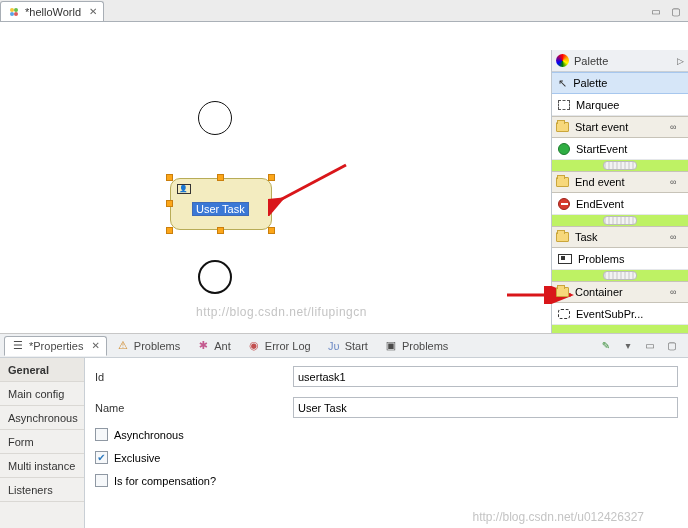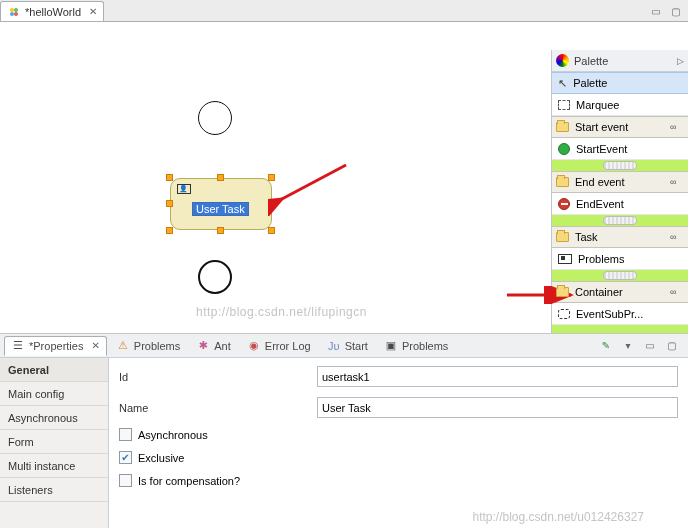--- a/index.html
+++ b/index.html
@@ -59,21 +59,21 @@
 
 
 .views-row { height:24px; display:flex; align-items:center; background:#eef0f2; border-bottom:1px solid #c9cfd5; padding:0 4px; gap:2px; }
 .view-tab { display:flex; align-items:center; gap:4px; height:20px; padding:0 6px; font-size:11px; color:#4a4a4a; border:1px solid transparent; border-radius:3px 3px 0 0; }
 .view-tab.active { background:#fff; border-color:#a8aeb5; border-bottom-color:#fff; }
 .views-spacer{flex:1;}
 .views-right{display:flex; gap:6px; padding-right:4px;}
 .vr-btn{width:16px;height:16px;display:flex;align-items:center;justify-content:center;color:#666;font-size:10px;}
 
 .props-body { flex:1; display:flex; }
-.props-cats { width:109px; background:#f1f0ee; border-right:1px solid #c9cfd5; display:flex; flex-direction:column; }
+.props-cats { width:85px; background:#f1f0ee; border-right:1px solid #c9cfd5; display:flex; flex-direction:column; }
 .props-cat { height:24px; font-size:11px; color:#333; display:flex; align-items:center; padding:0 8px; border-bottom:1px solid #dad8d4; cursor:pointer; }
 .props-cat.active { background:#eae8e4; font-weight:bold; }
 .props-fields { flex:1; padding:8px 10px 4px 10px; display:flex; flex-direction:column; gap:10px; position:relative; }
 .field-row { display:flex; align-items:center; }
 .field-label { width:198px; font-size:11px; color:#333; }
 .field-input { flex:1; height:21px; border:1px solid #b7bcc3; font-size:11px; padding:0 4px; background:#fff; }
 .check-row { display:flex; align-items:center; gap:6px; font-size:11px; margin-left:0; }
 .checkbox { width:13px; height:13px; border:1px solid #8f98a3; background:#f6f8fa; display:flex; align-items:center; justify-content:center; font-size:10px; color:#2e7abf; }
 .watermark2 { position:absolute; right:44px; bottom:4px; font-size:12px; color:#c4c4c4; }
 

